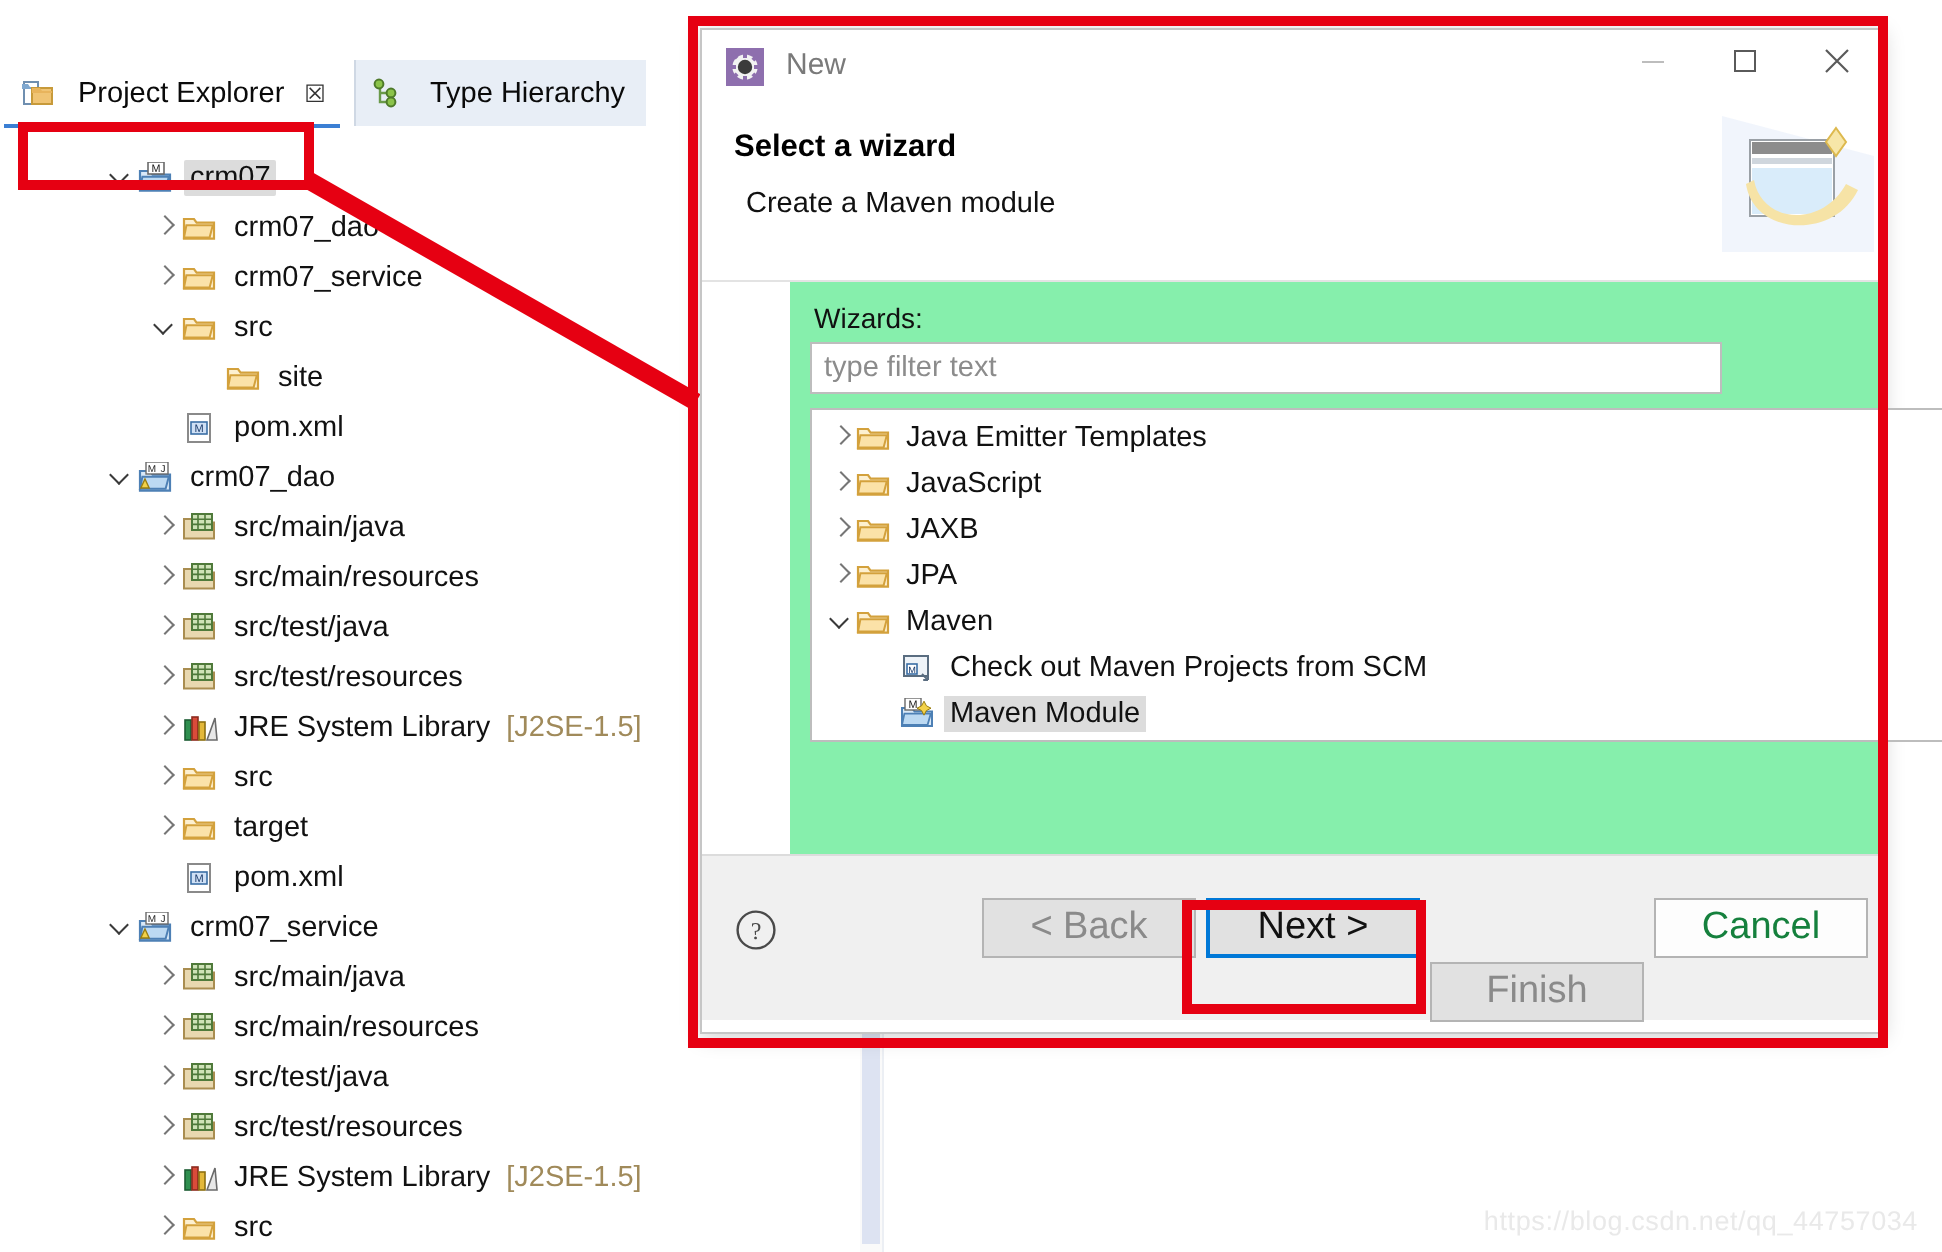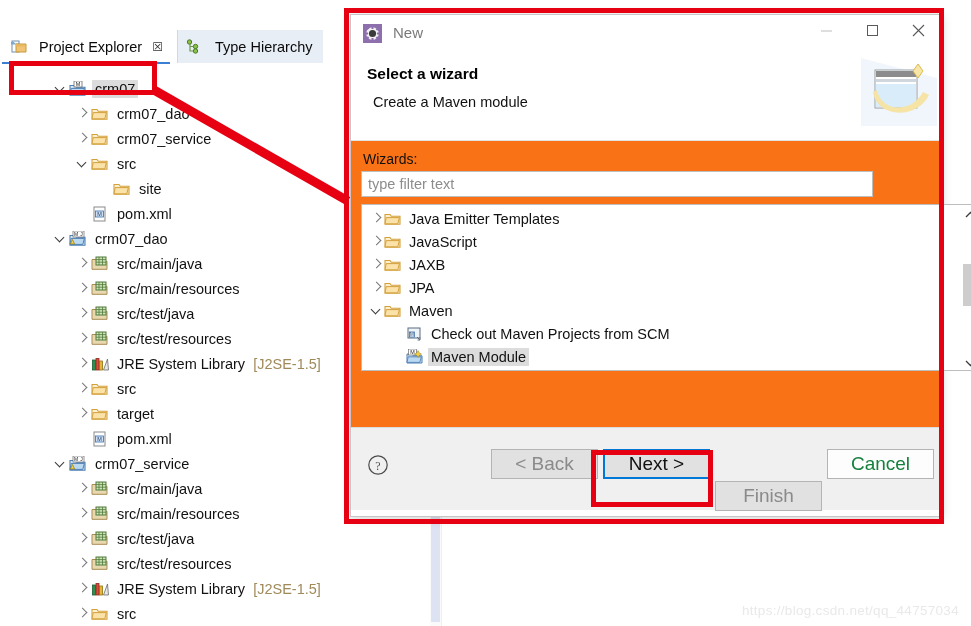--- a/index.html
+++ b/index.html
@@ -67,24 +67,24 @@
   .titlebar .ttl{position:absolute;left:42px;top:9px;font-size:15px;color:#7a7a7a;}
   .gearicon{position:absolute;left:12px;top:9px;width:19px;height:19px;}
   .winbtn{position:absolute;top:0;width:46px;height:31px;display:flex;align-items:center;justify-content:center;}
   .winbtn svg{display:block;}
   .hdr{position:relative;height:86px;background:#fff;}
   .hdr .h1{position:absolute;left:16px;top:11px;font-size:15.5px;font-weight:bold;color:#000;}
   .hdr .h2{position:absolute;left:22px;top:40px;font-size:14.5px;color:#111;}
   .banner{position:absolute;right:4px;top:4px;width:76px;height:68px;}
   .hdrline{height:1px;background:#e3e3e3;}
 
-  .body{position:relative;background:#f97316;height:286px;}
+  .body{position:relative;background:#86efac;height:286px;margin-left:44px;}
   .lbl-wiz{position:absolute;left:12px;top:10px;font-size:14px;color:#111;}
   .filterbox{
-    position:absolute;left:10px;top:30px;width:512px;height:26px;
+    position:absolute;left:10px;top:30px;width:456px;height:26px;
     border:1px solid #bdbdbd;box-sizing:border-box;background:#fff;
     display:flex;align-items:center;padding:0 6px;
   }
   .filterbox .ph{color:#8c8c8c;font-size:14.5px;}
   .listbox{
     position:absolute;left:10px;top:63px;width:620px;height:167px;
     border:1px solid #bdbdbd;box-sizing:border-box;background:#fff;overflow:hidden;
   }
   .wrow{height:23px;display:flex;align-items:center;font-size:14.5px;color:#111;white-space:nowrap;}
   .wrow .warrow{width:13px;flex:0 0 13px;margin-right:1px;position:relative;height:13px;}

